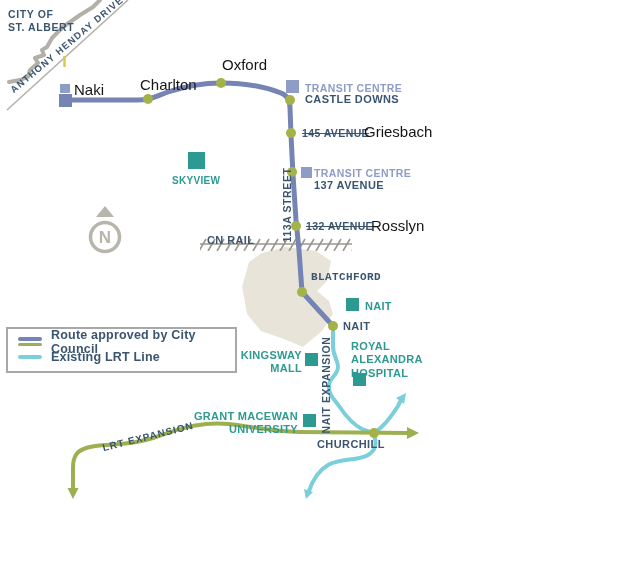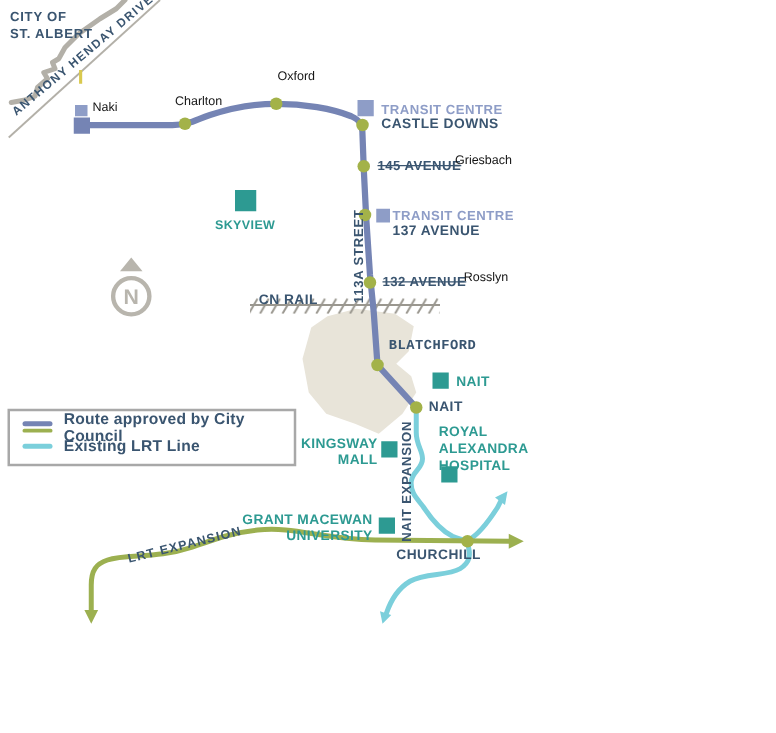--- a/index.html
+++ b/index.html
@@ -1,20 +1,20 @@
 <!DOCTYPE html>
 <html style="--navy: #3a5570; --periwinkle: #8e9dc7; --route-blue: #7584b4; --teal: #2d9a92; --existing-lrt: #7bcfdb; --olive: #9cb050; --dot-olive: #a3b249; --label-black: #151515; --beige: #e8e4d9; --road-gray: #b3b0a8; --rail-gray: #9a978f; --compass-gray: #b8b5ad; --legend-border: #a8a8a8; --accent-yellow: #d9c94e;"><head>
 <meta charset="utf-8">
 <style>
   html,body{margin:0;padding:0;background:#fff;}
   #canvas{position:relative;width:621px;height:586px;background:#fff;overflow:hidden;
           font-family:"Liberation Sans",sans-serif;}
   #canvas svg{position:absolute;left:0;top:0;}
   .lbl{position:absolute;white-space:nowrap;}
-  .black-lbl{font-size:10px;color:var(--label-black);}
+  .black-lbl{font-size:15px;color:var(--label-black);}
   .navy-caps{font-size:11px;font-weight:bold;color:var(--navy);letter-spacing:.4px;}
   .peri-caps{font-size:10.5px;font-weight:bold;color:var(--periwinkle);letter-spacing:.4px;}
   .teal-caps{font-size:11px;font-weight:bold;color:var(--teal);letter-spacing:.3px;}
   .small-caps{font-size:10.5px;}
   .strike{text-decoration:line-through;}
   .pre{white-space:pre-line;line-height:1.22;}
   .right{text-align:right;}
   .rot40{transform:rotate(-40deg);transform-origin:0 100%;font-size:9.5px;letter-spacing:1.2px;}
   .rot14{transform:rotate(-14deg);font-size:10px;letter-spacing:1px;text-align:center;}
   .vert{transform:rotate(-90deg);text-align:center;font-size:10.5px;letter-spacing:.6px;}

